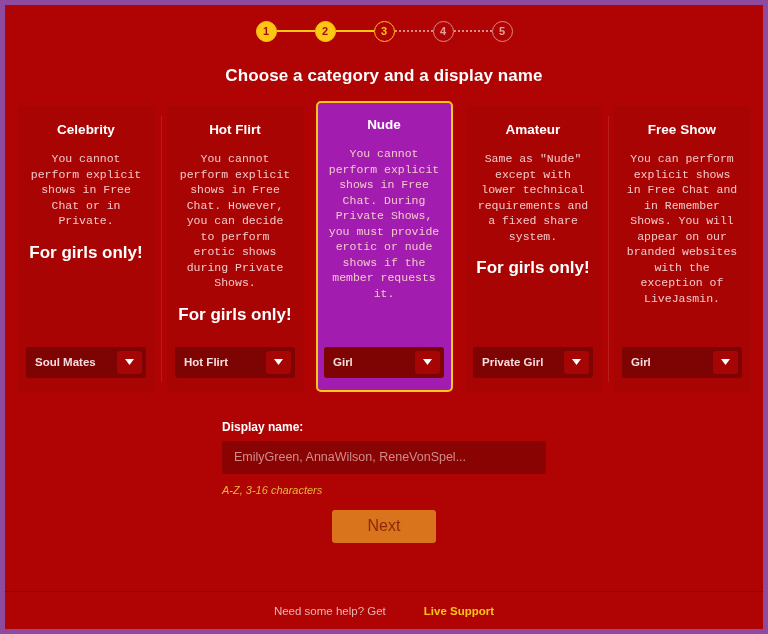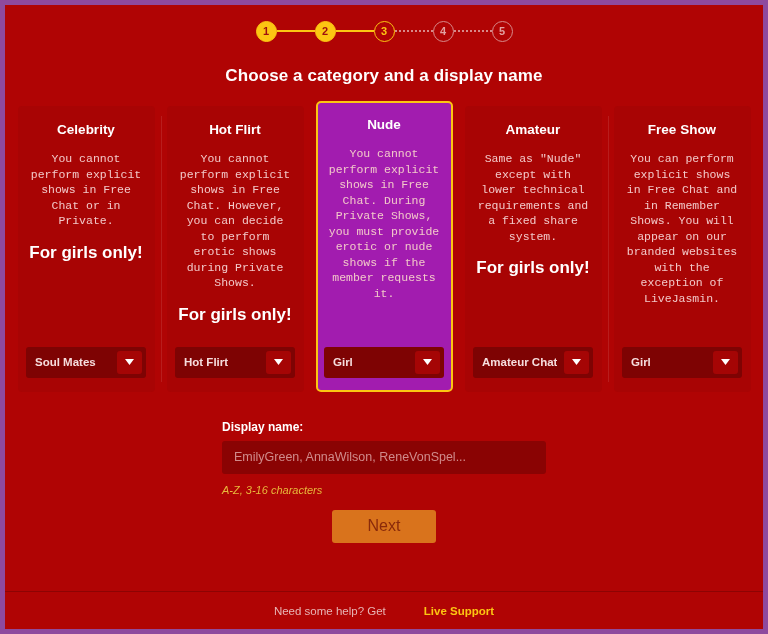--- a/index.html
+++ b/index.html
@@ -355,21 +355,21 @@
         </span>
       </div>
     </div>
 
     <div class="card">
       <div class="card-title">Amateur</div>
       <p class="card-desc">Same as "Nude" except with lower technical requirements and a fixed share system.</p>
       <div class="card-note">For girls only!</div>
       <div class="card-spacer"></div>
       <div class="select">
-        <span class="select-value">Amateur Chat</span>
+        <span class="select-value">Private Girl</span>
         <span class="select-arrow">
           <svg width="9" height="6" viewBox="0 0 9 6">
               <path d="M0 0 L9 0 L4.5 6 Z" fill="#ffffff"></path>
             </svg>
         </span>
       </div>
     </div>
 
     <div class="card">
       <div class="card-title">Free Show</div>

